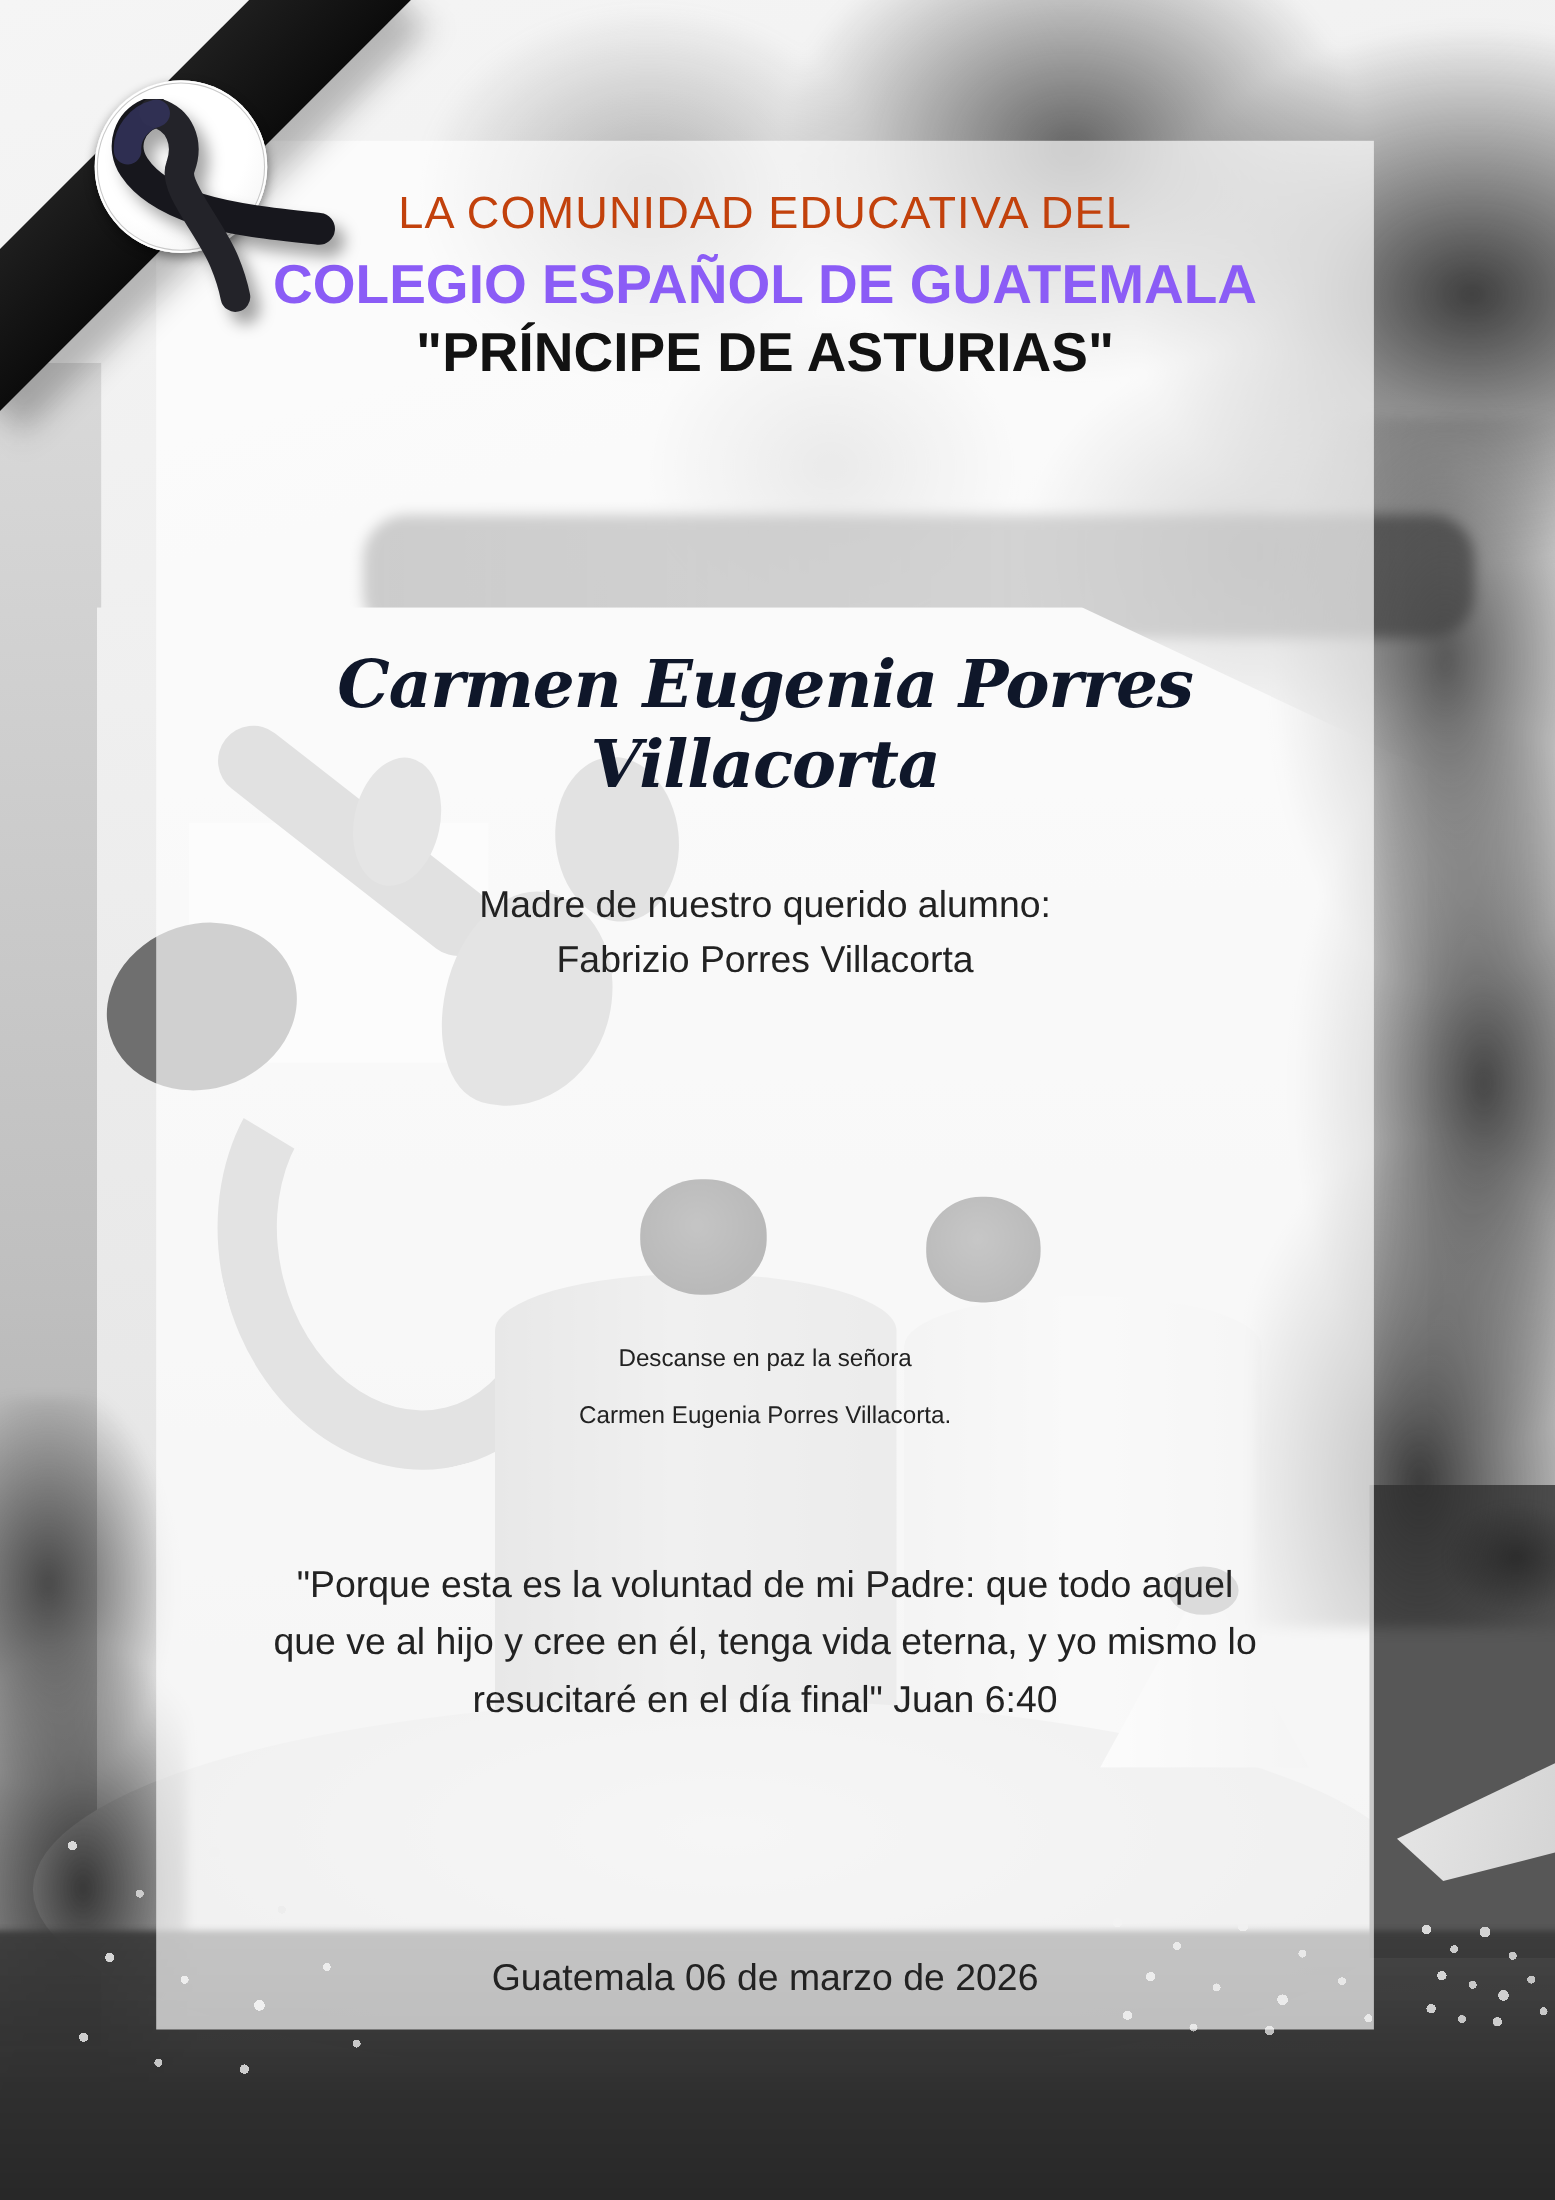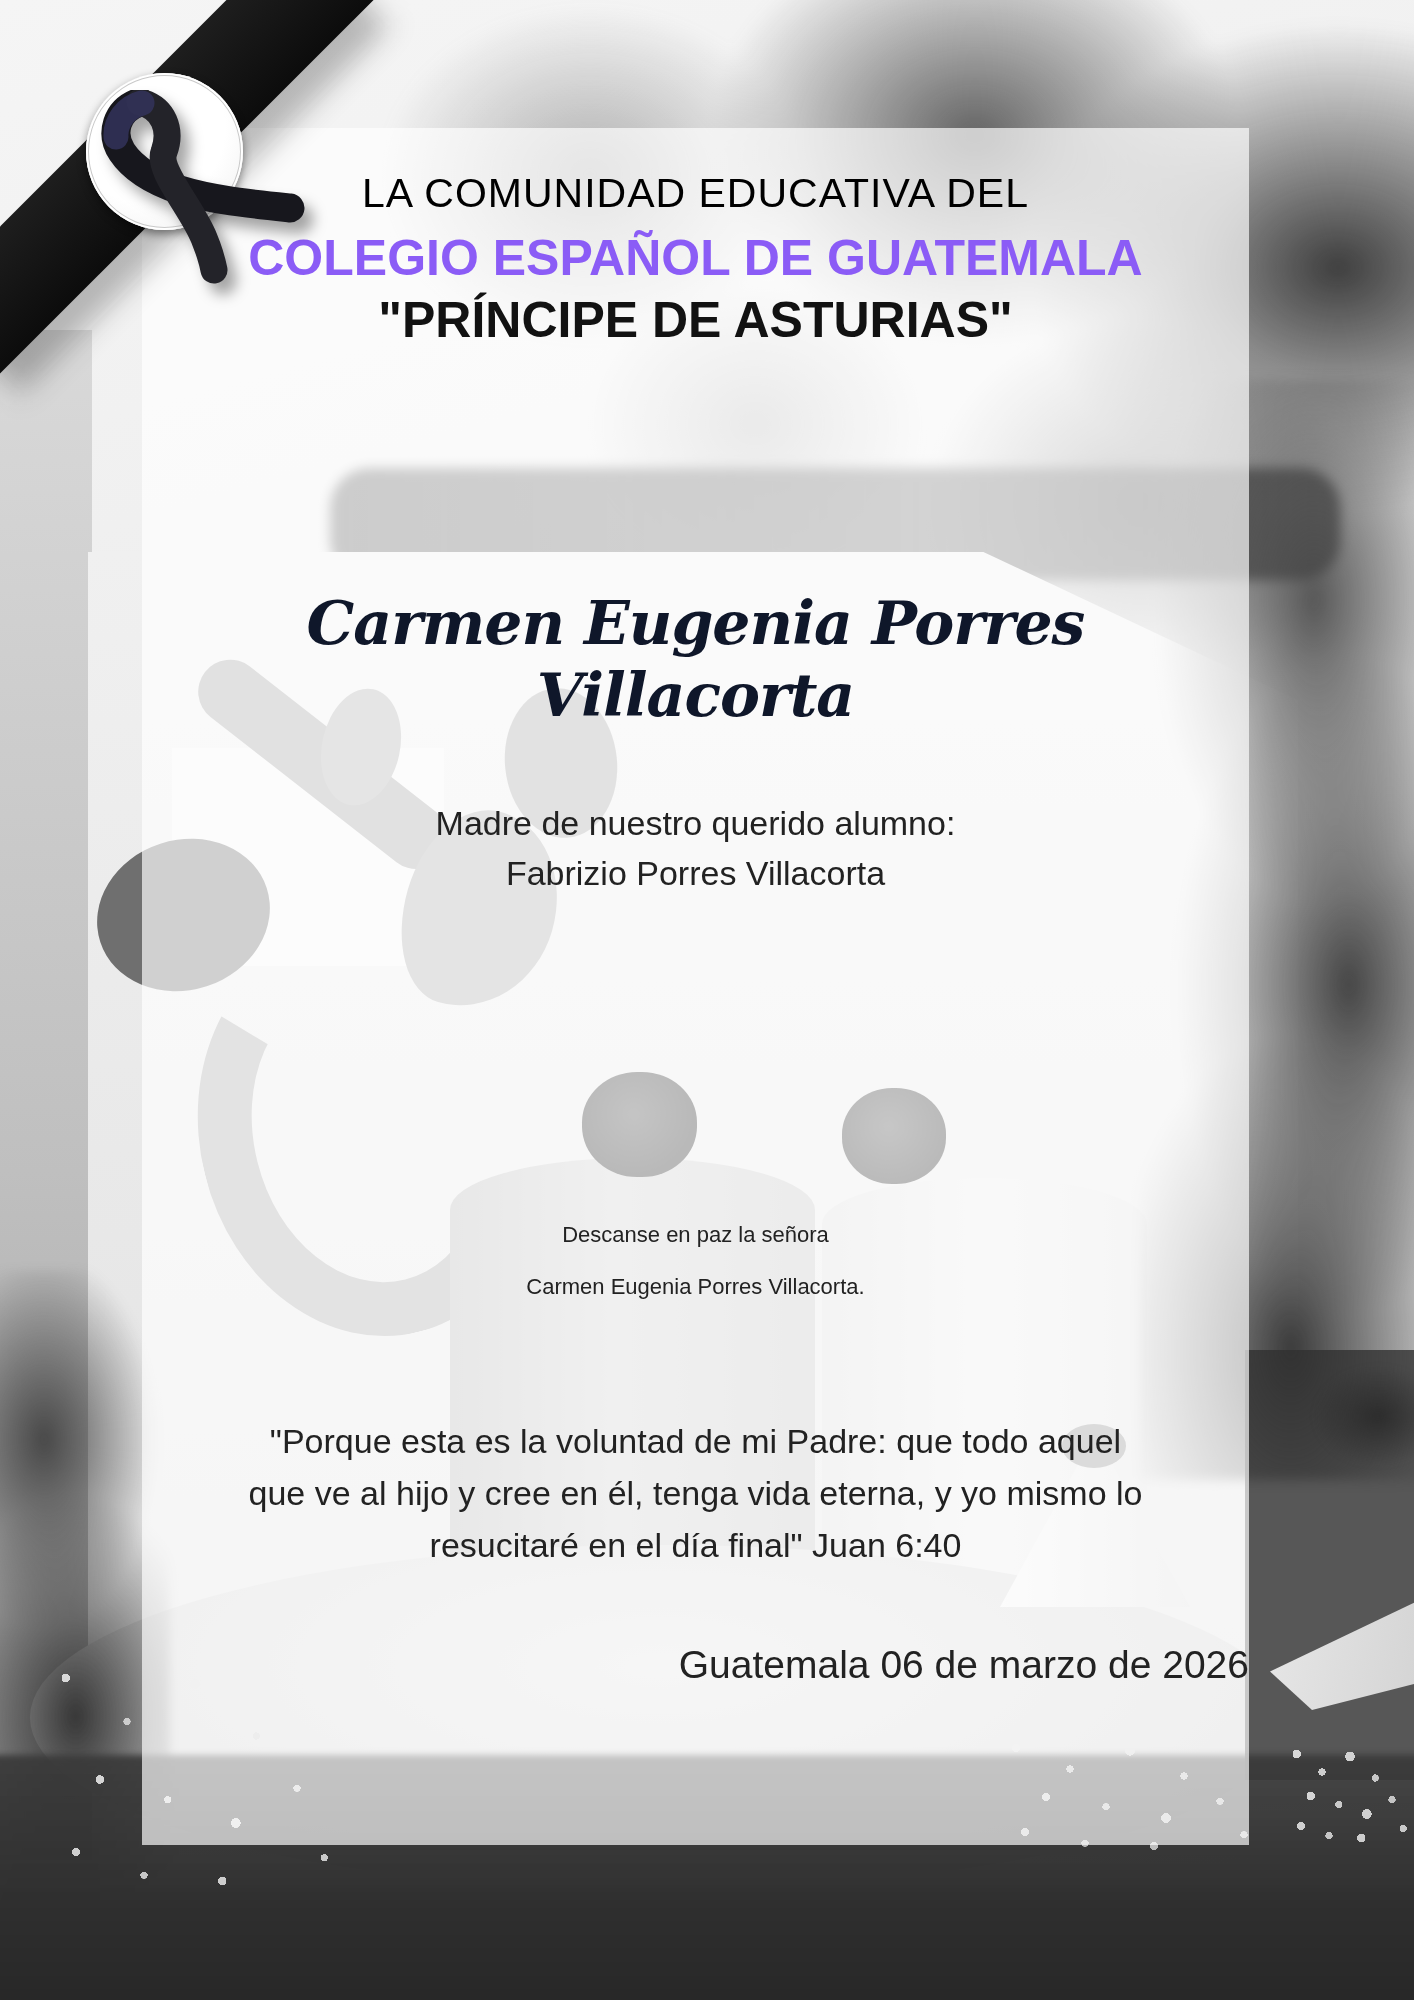--- a/index.html
+++ b/index.html
@@ -84,31 +84,31 @@
       radial-gradient(circle 6px at 35% 88%,#c6c6c6 60%,transparent 61%),
       radial-gradient(circle 7px at 58% 90%,#cdcdcd 60%,transparent 61%),
       radial-gradient(circle 6px at 88% 82%,#c9c9c9 60%,transparent 61%);}
   .bg-flowers-left{left:25px;top:1620px;width:340px;height:290px;}
   .bg-flowers-mid{left:980px;top:1720px;width:300px;height:140px;opacity:.9;}
   .bg-flowers-right{left:1280px;top:1730px;width:140px;height:120px;}
   
   .panel{position:absolute;left:142px;top:128px;width:1107px;height:1717px;
     background:rgba(255,255,255,0.68);}
   .tline{position:absolute;left:0;width:100%;text-align:center;white-space:pre-line;color:#222;}
-  .h1{top:40px;font-size:41px;font-weight:400;letter-spacing:1px;color:#000000;line-height:1.25;}
+  .h1{top:40px;font-size:41px;font-weight:400;letter-spacing:1px;color:#c2410c;line-height:1.25;}
   .h2{top:100px;font-size:50px;font-weight:700;color:#8b5cf6;line-height:1.2;}
   .h3{top:162px;font-size:50px;font-weight:700;color:#121212;line-height:1.2;}
   .intro{top:283px;font-size:34px;line-height:50px;}
   .name{top:459px;font-family:"DejaVu Serif",serif;font-style:italic;font-weight:700;
     font-size:60px;color:#0f172a;letter-spacing:-1px;line-height:1.2;}
   .relation{top:670px;font-size:34px;line-height:50px;}
   .prayer{top:821px;font-size:34px;line-height:52px;}
   .rest{top:1081px;font-size:22px;line-height:52px;}
   .scripture{top:1287px;font-size:34px;line-height:52px;}
-  .dateline{top:1512px;font-size:39px;line-height:50px;text-align:right;}
+  .dateline{top:1645px;font-size:34px;line-height:50px;}
   
   .sash-shadow{position:absolute;left:-80px;top:150px;width:520px;height:70px;
     background:rgba(20,20,20,.28);transform:rotate(-45deg);filter:blur(14px);}
   .sash{position:absolute;left:-130px;top:98px;width:560px;height:104px;
     background:linear-gradient(180deg,#1e1e1e,#0c0c0c);transform:rotate(-45deg);}
   .emblem{position:absolute;left:86px;top:73px;width:157px;height:157px;border-radius:50%;
     background:radial-gradient(circle at 40% 35%,#ffffff 55%,#ededed);
     box-shadow:0 4px 10px rgba(0,0,0,.45),inset 0 0 0 2px #ffffff,inset 0 0 0 3px #c9c9c9;}
   .ribbon-svg{position:absolute;left:100px;top:90px;width:210px;height:200px;
     filter:drop-shadow(9px 11px 7px rgba(0,0,0,.35));}

